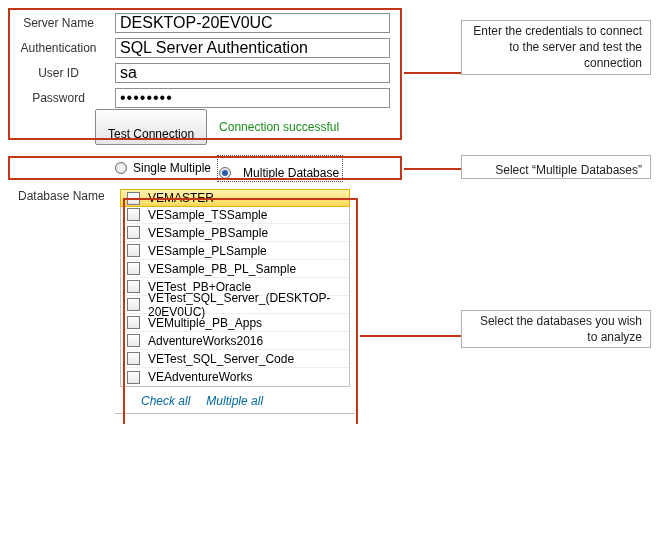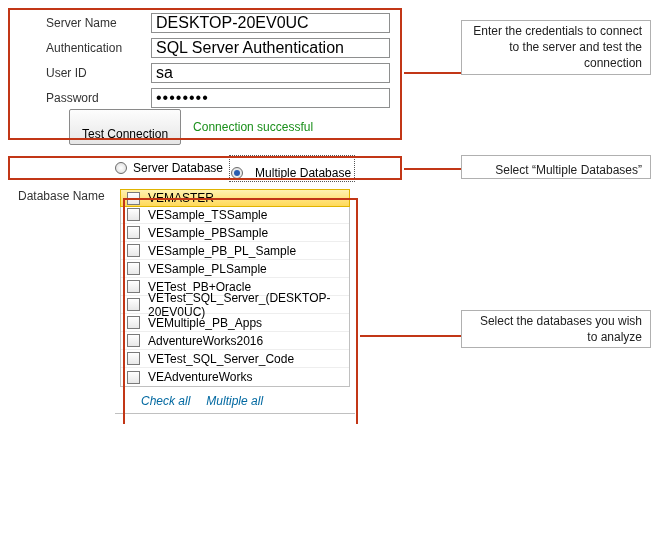--- a/index.html
+++ b/index.html
@@ -19,39 +19,38 @@
     width: 380px;
     position: relative;
   }
   .form-row {
     display: flex;
     align-items: center;
     height: 25px;
   }
   .form-label {
     width: 105px;
-    text-align: left;
+    text-align: center;
     padding-right: 8px;
     color: #333;
-    margin-left: 36px;
   }
   .form-input {
     flex: 1;
     height: 20px;
     border: 1px solid #8e8f8f;
     background: #fff;
     padding: 0 4px;
     font-family: inherit;
     font-size: 16px;
     line-height: 18px;
     color: #000;
   }
   .form-input.password { letter-spacing: 1px; }
   .btn-test {
-    margin-left: 59px;
+    margin-left: 85px;
     height: 16px;
     padding: 17px 12px;
     background: linear-gradient(#fdfdfd, #e6e6e6);
     border: 1px solid #8a8a8a;
     border-radius: 2px;
     font-family: inherit;
     font-size: 12px;
     cursor: pointer;
   }
   .status-ok {
@@ -201,21 +200,21 @@
     <div class="form-label">Password</div>
     <input class="form-input password" value="••••••••" style="">
   </div>
   <div class="form-row" style="margin-top:4px;">
     <button class="btn-test">Test Connection</button>
     <span class="status-ok">Connection successful</span>
   </div>
 
   <div class="mode-row">
     <span class="radio"></span>
-    <span>Server Database</span>
+    <span>Single Multiple</span>
     <span class="radio-focus-box">
       <span class="radio checked"></span>
       <span>Multiple Database</span>
     </span>
   </div>
 
   <div class="dbname-label">Database Name</div>
 
   <div class="db-list-wrap">
     <div class="db-list">
@@ -226,25 +225,25 @@
       <div class="db-item">
         <span class="chk"></span>
         <span>VESample_TSSample</span>
       </div>
       <div class="db-item">
         <span class="chk"></span>
         <span>VESample_PBSample</span>
       </div>
       <div class="db-item">
         <span class="chk"></span>
+        <span>VESample_PLSample</span>
+      </div>
+      <div class="db-item">
+        <span class="chk"></span>
         <span>VESample_PB_PL_Sample</span>
-      </div>
-      <div class="db-item">
-        <span class="chk"></span>
-        <span>VESample_PLSample</span>
       </div>
       <div class="db-item">
         <span class="chk"></span>
         <span>VETest_PB+Oracle</span>
       </div>
       <div class="db-item">
         <span class="chk"></span>
         <span>VETest_SQL_Server_(DESKTOP-20EV0UC)</span>
       </div>
       <div class="db-item">

